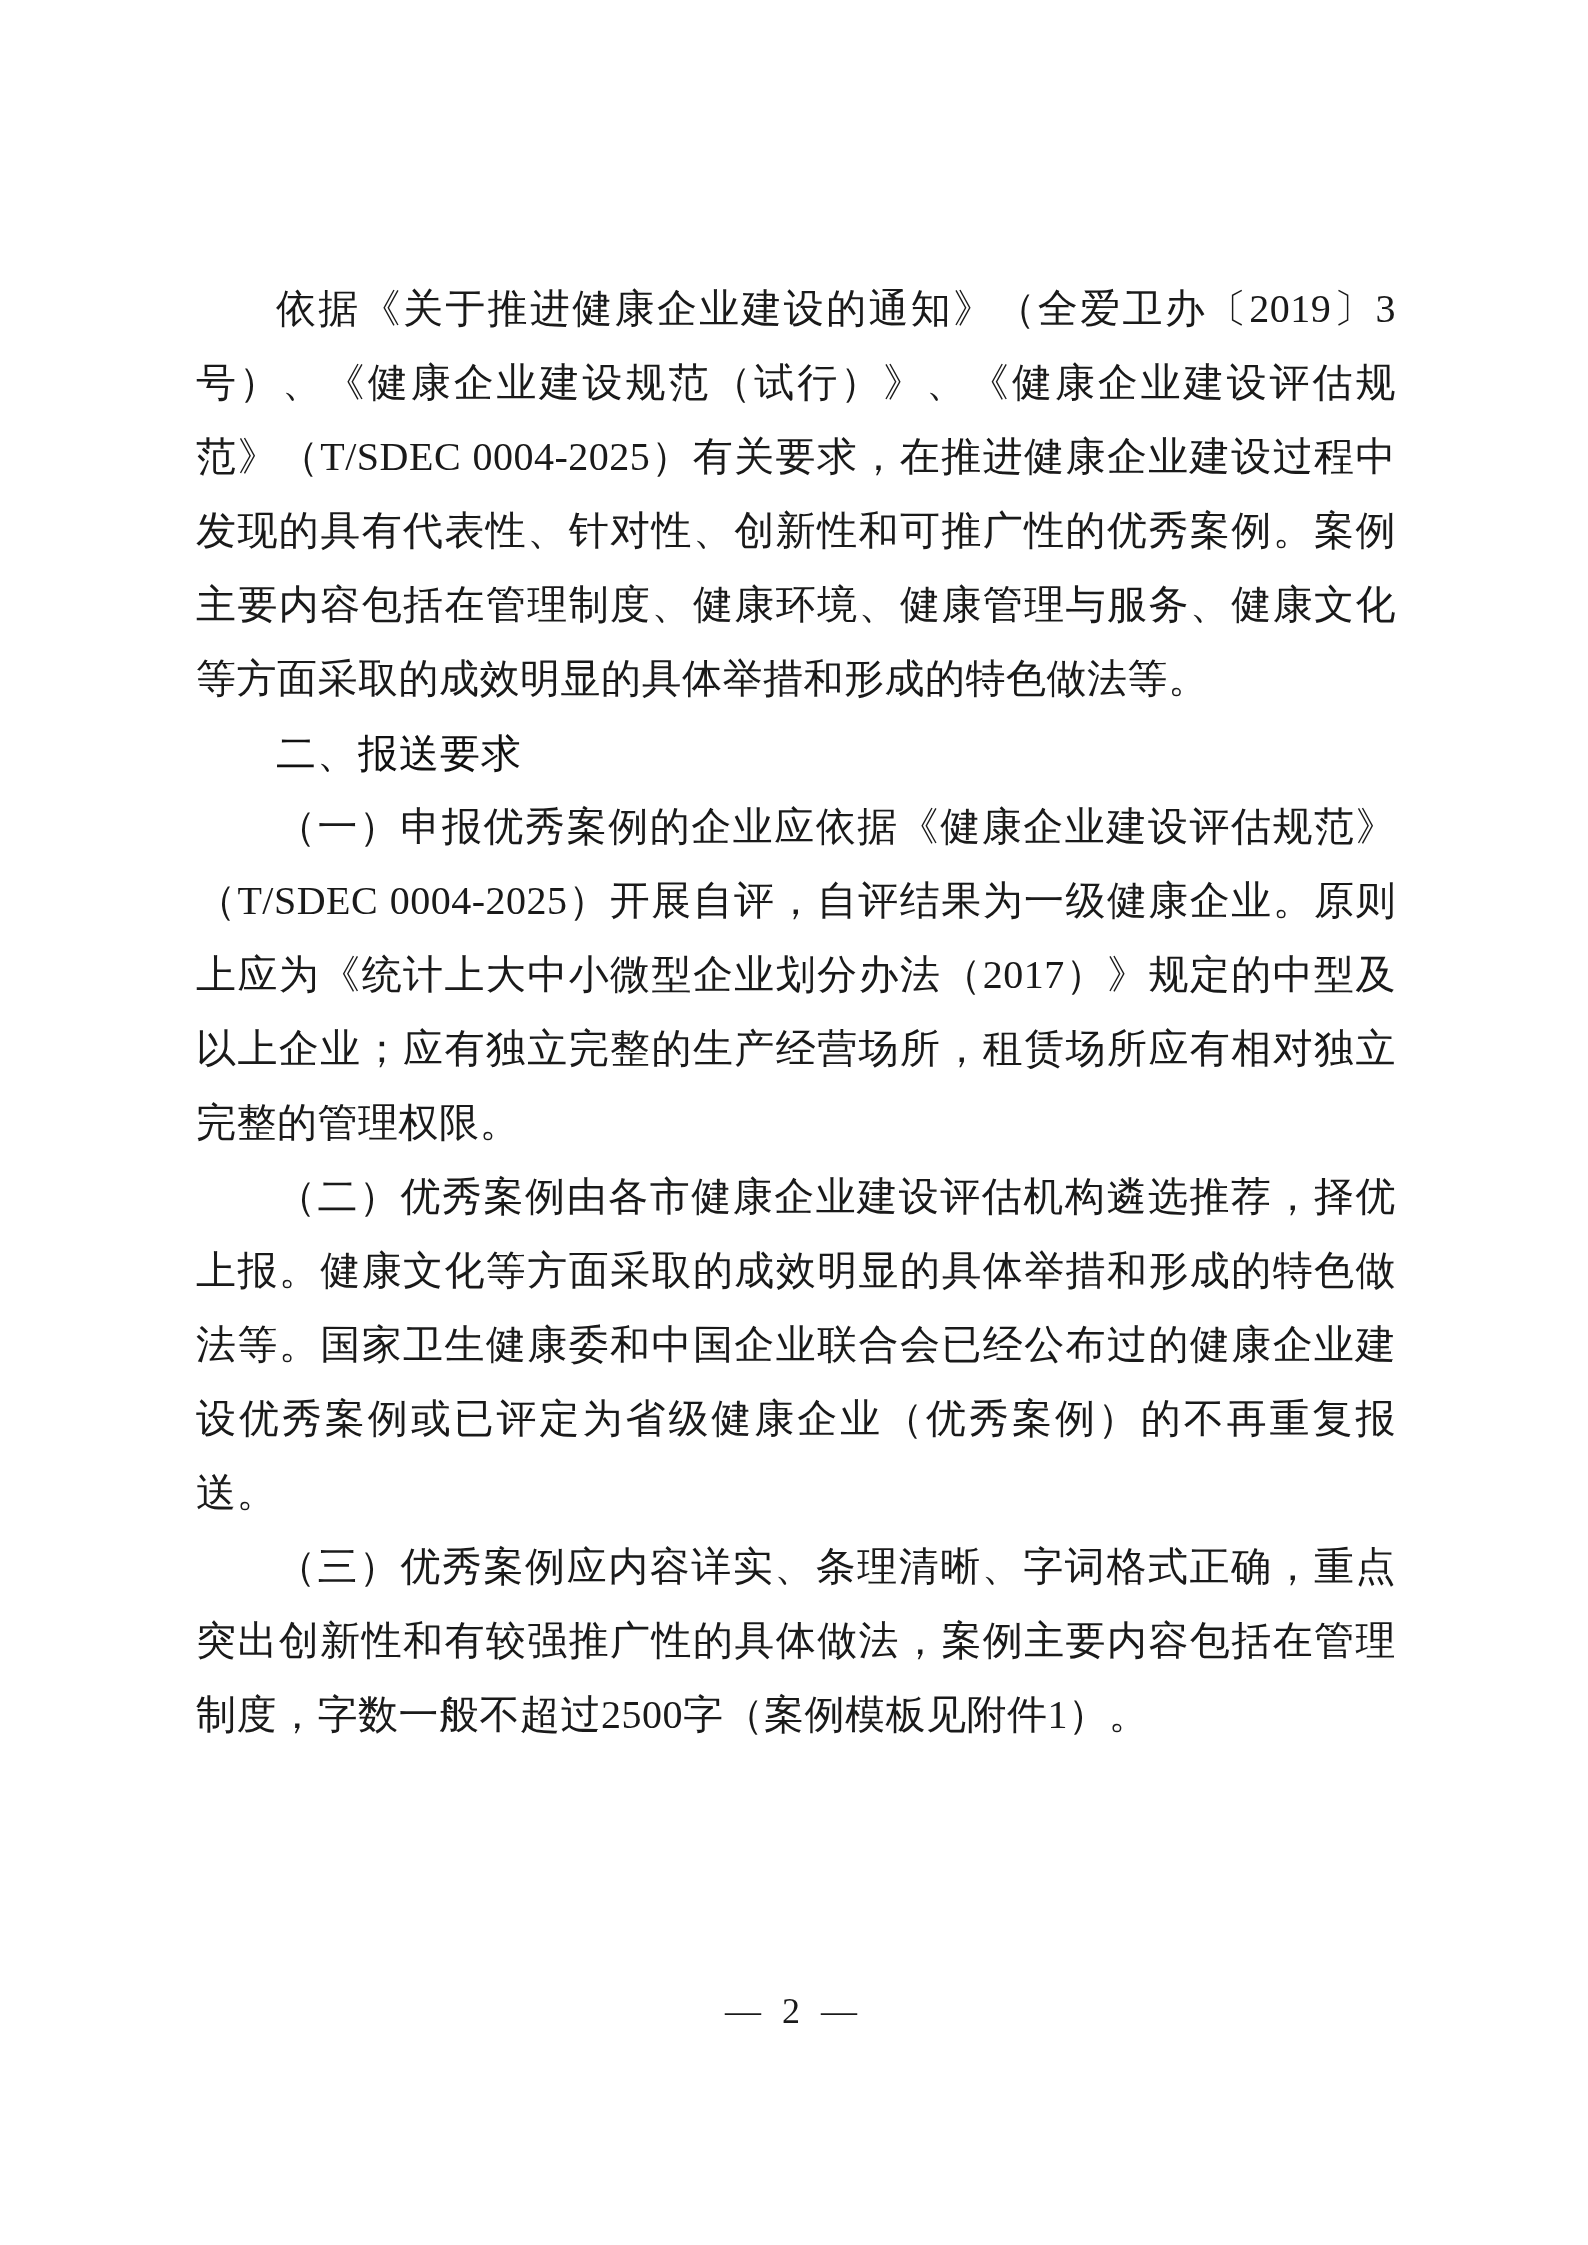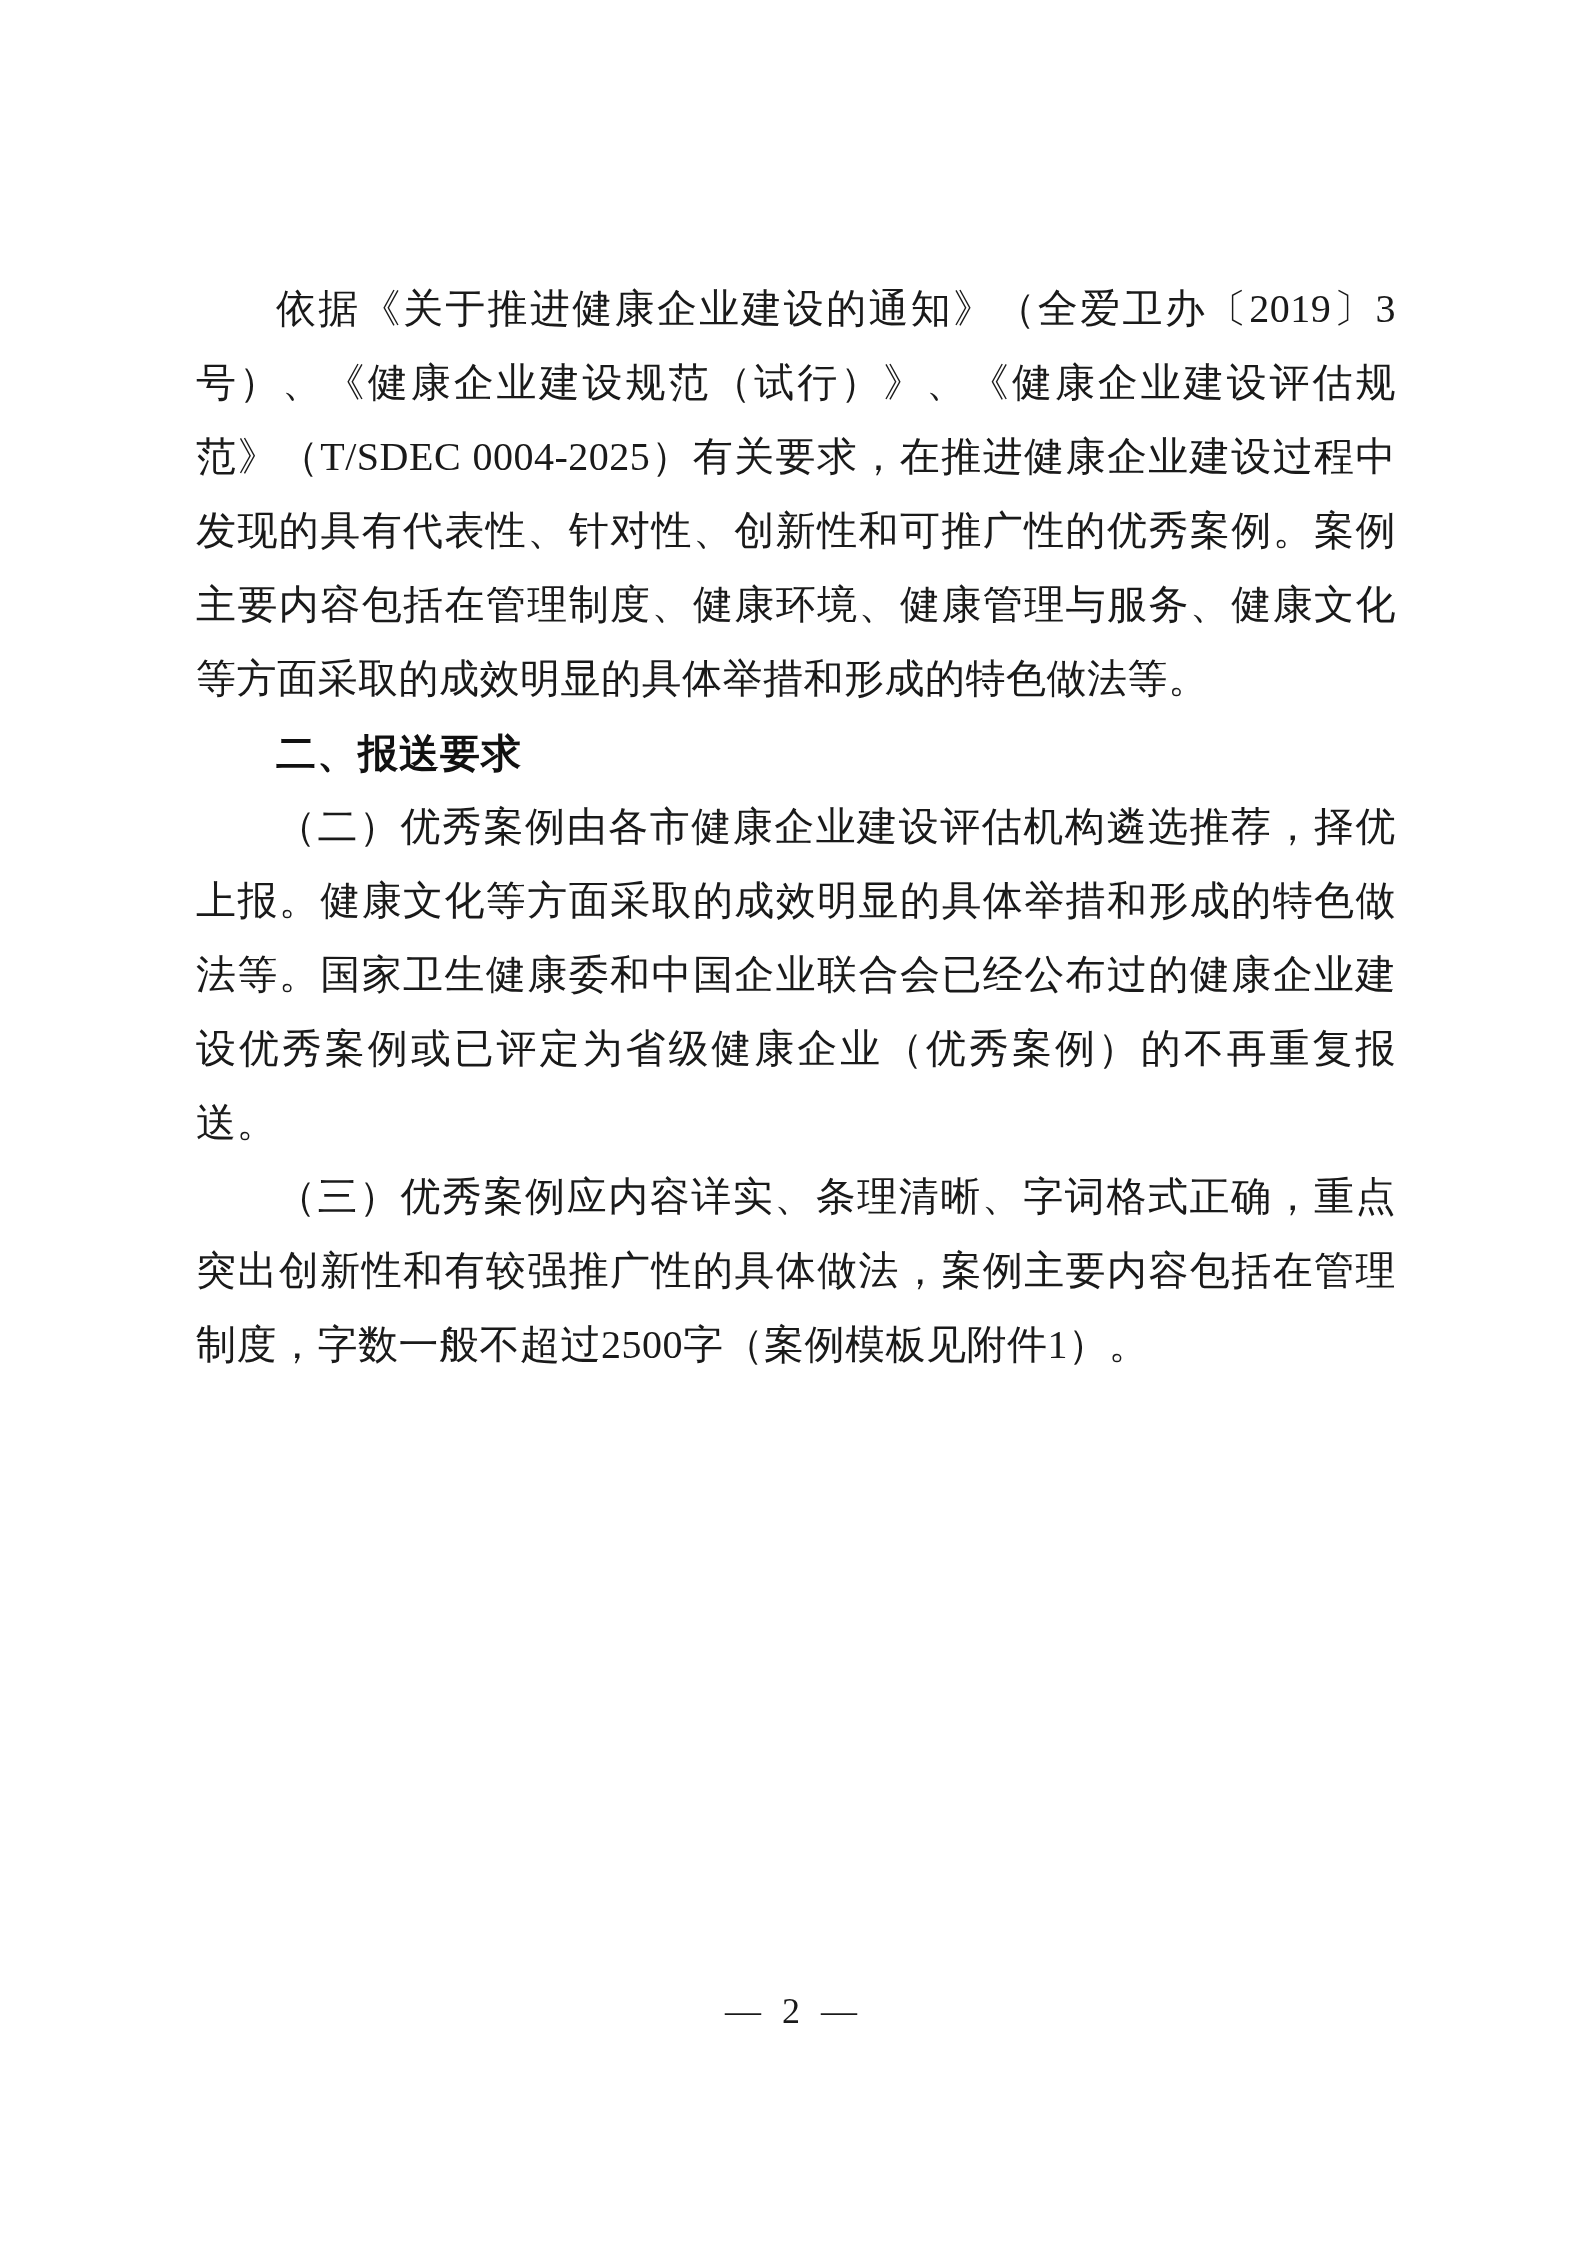--- a/index.html
+++ b/index.html
@@ -30,21 +30,21 @@
     text-justify: inter-ideograph;
     margin: 0 0 0 0;
     letter-spacing: 0.5px;
   }
   .indent {
     text-indent: 80px;
   }
   .heading {
     font-family: "Liberation Sans", "DejaVu Sans", sans-serif;
     font-size: 40px;
-    font-weight: bold;
+    font-weight: normal;
     line-height: 74px;
     color: #111111;
     text-indent: 80px;
     margin: 0;
     letter-spacing: 1px;
   }
   .pagenum {
     position: absolute;
     left: 0;
     top: 1990px;
@@ -59,20 +59,21 @@
 </head>
 <body>
 
 <div class="page">
   <div class="content">
 
     <p class="para indent">依据《关于推进健康企业建设的通知》（全爱卫办〔2019〕3号）、《健康企业建设规范（试行）》、《健康企业建设评估规范》（T/SDEC 0004-2025）有关要求，在推进健康企业建设过程中发现的具有代表性、针对性、创新性和可推广性的优秀案例。案例主要内容包括在管理制度、健康环境、健康管理与服务、健康文化等方面采取的成效明显的具体举措和形成的特色做法等。</p>
 
     <p class="heading">二、报送要求</p>
 
+    <p class="para indent">（一）申报优秀案例的企业应依据《健康企业建设评估规范》（T/SDEC 0004-2025）开展自评，自评结果为一级健康企业。原则上应为《统计上大中小微型企业划分办法（2017）》规定的中型及以上企业；应有独立完整的生产经营场所，租赁场所应有相对独立完整的管理权限。</p>
 
     <p class="para indent">（二）优秀案例由各市健康企业建设评估机构遴选推荐，择优上报。健康文化等方面采取的成效明显的具体举措和形成的特色做法等。国家卫生健康委和中国企业联合会已经公布过的健康企业建设优秀案例或已评定为省级健康企业（优秀案例）的不再重复报送。</p>
 
     <p class="para indent">（三）优秀案例应内容详实、条理清晰、字词格式正确，重点突出创新性和有较强推广性的具体做法，案例主要内容包括在管理制度，字数一般不超过2500字（案例模板见附件1）。</p>
 
 
   </div>
 
   <div class="pagenum">— 2 —</div>
 </div>

